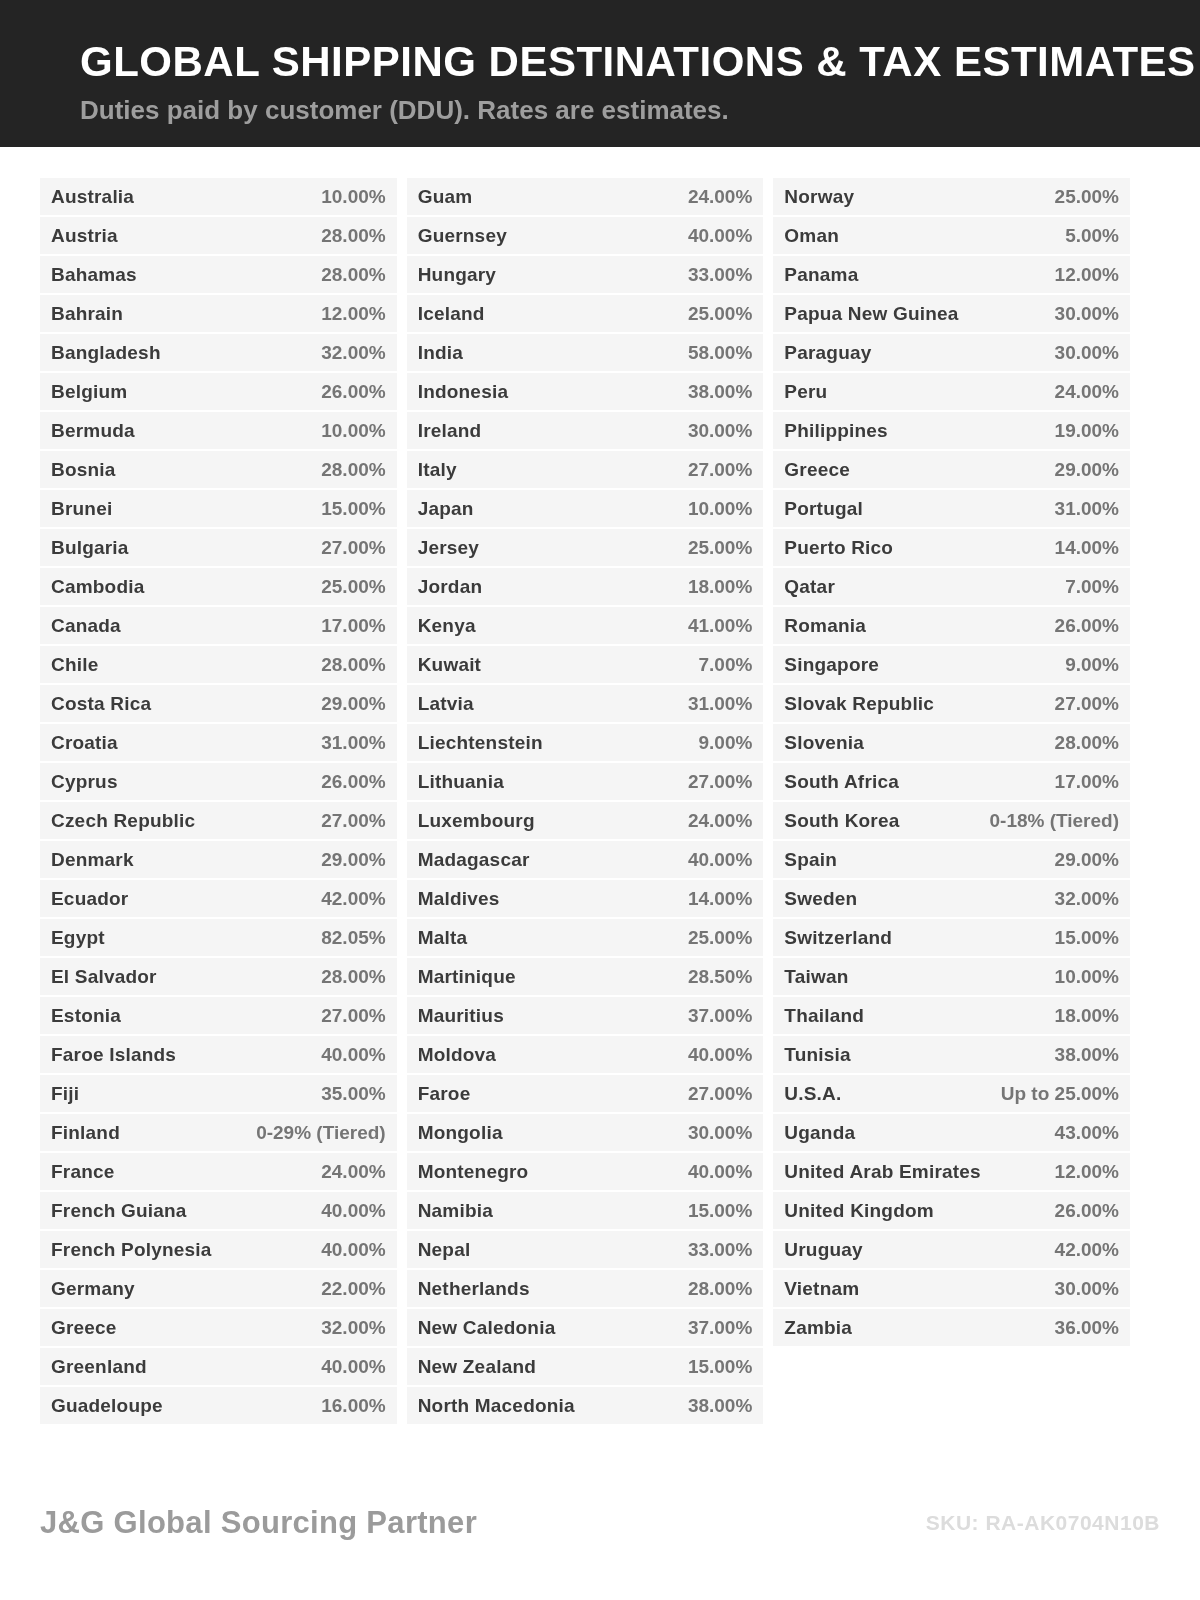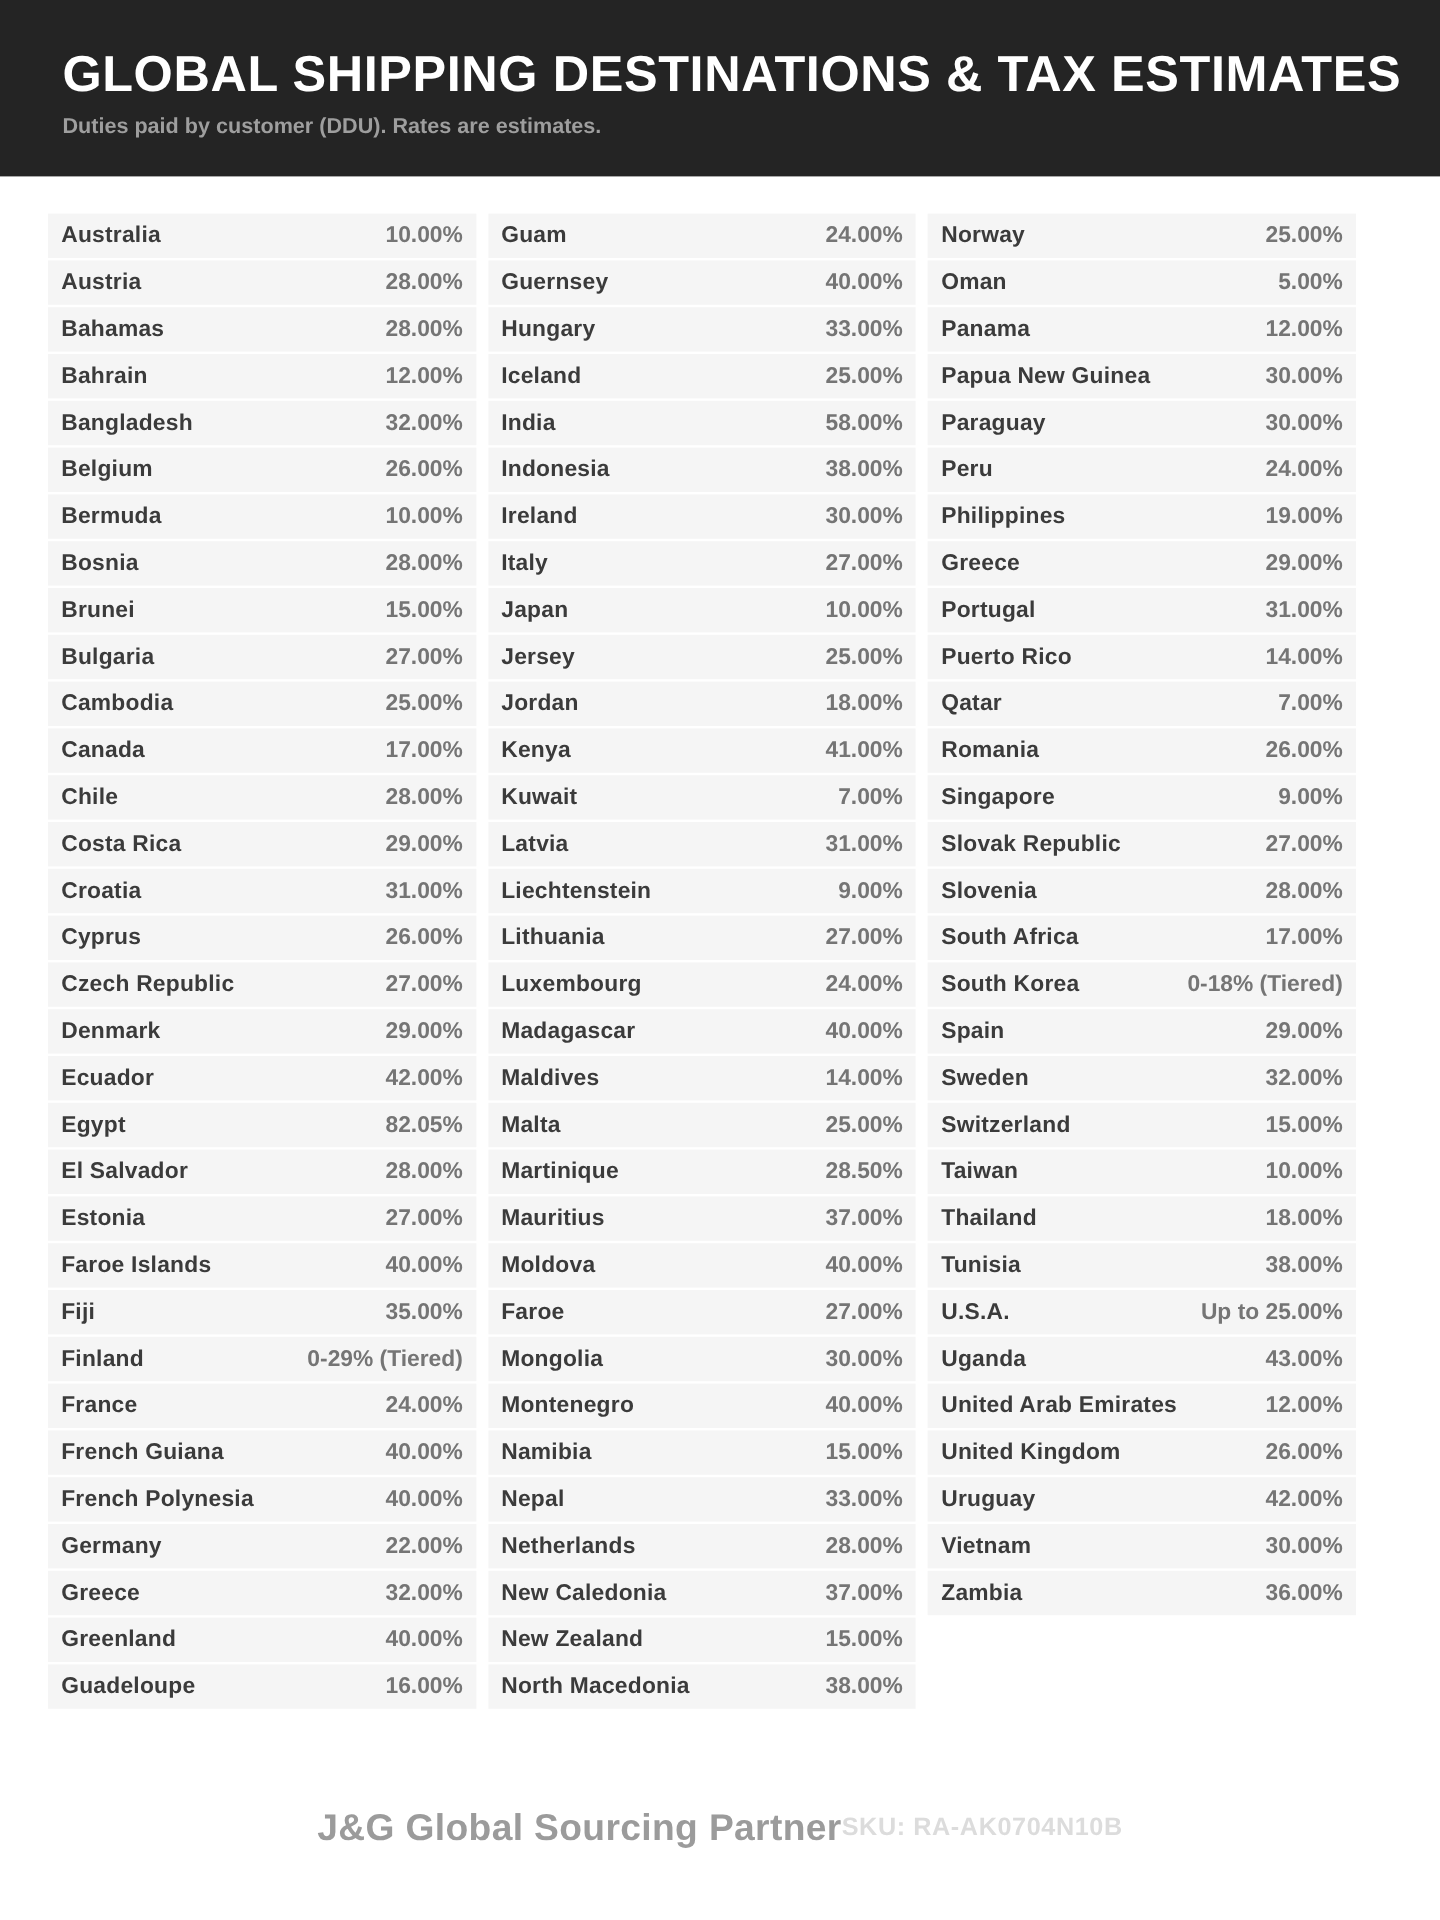--- a/index.html
+++ b/index.html
@@ -8,32 +8,32 @@
   .page {
     position: relative;
     width: 1200px;
     height: 1600px;
     background: #ffffff;
     overflow: hidden;
   }
   .header {
     background: #242424;
     height: 147px;
-    padding: 38px 52px 0 52px;
+    padding: 38px 52px 0 80px;
   }
   .header .title {
     color: #ffffff;
     font-size: 42px;
     font-weight: bold;
     letter-spacing: 0.5px;
     white-space: nowrap;
   }
   .header .subtitle {
     color: #9e9e9e;
-    font-size: 18px;
+    font-size: 26px;
     font-weight: bold;
     margin-top: 9px;
   }
   .table-area {
     display: flex;
     gap: 10px;
     margin: 31px 70px 0 40px;
     text-align: right;
   }
   .col { flex: 1; min-width: 0; }
@@ -58,21 +58,21 @@
     color: #757575;
     white-space: nowrap;
     margin-left: 8px;
   }
   .footer {
     position: absolute;
     left: 40px;
     right: 40px;
     top: 1505px;
     display: flex;
-    justify-content: center;
+    justify-content: space-between;
     align-items: center;
   }
   .brand {
     color: #9b9b9b;
     font-size: 31px;
     font-weight: bold;
     letter-spacing: 0.3px;
   }
   .sku {
     color: #dcdcdc;

